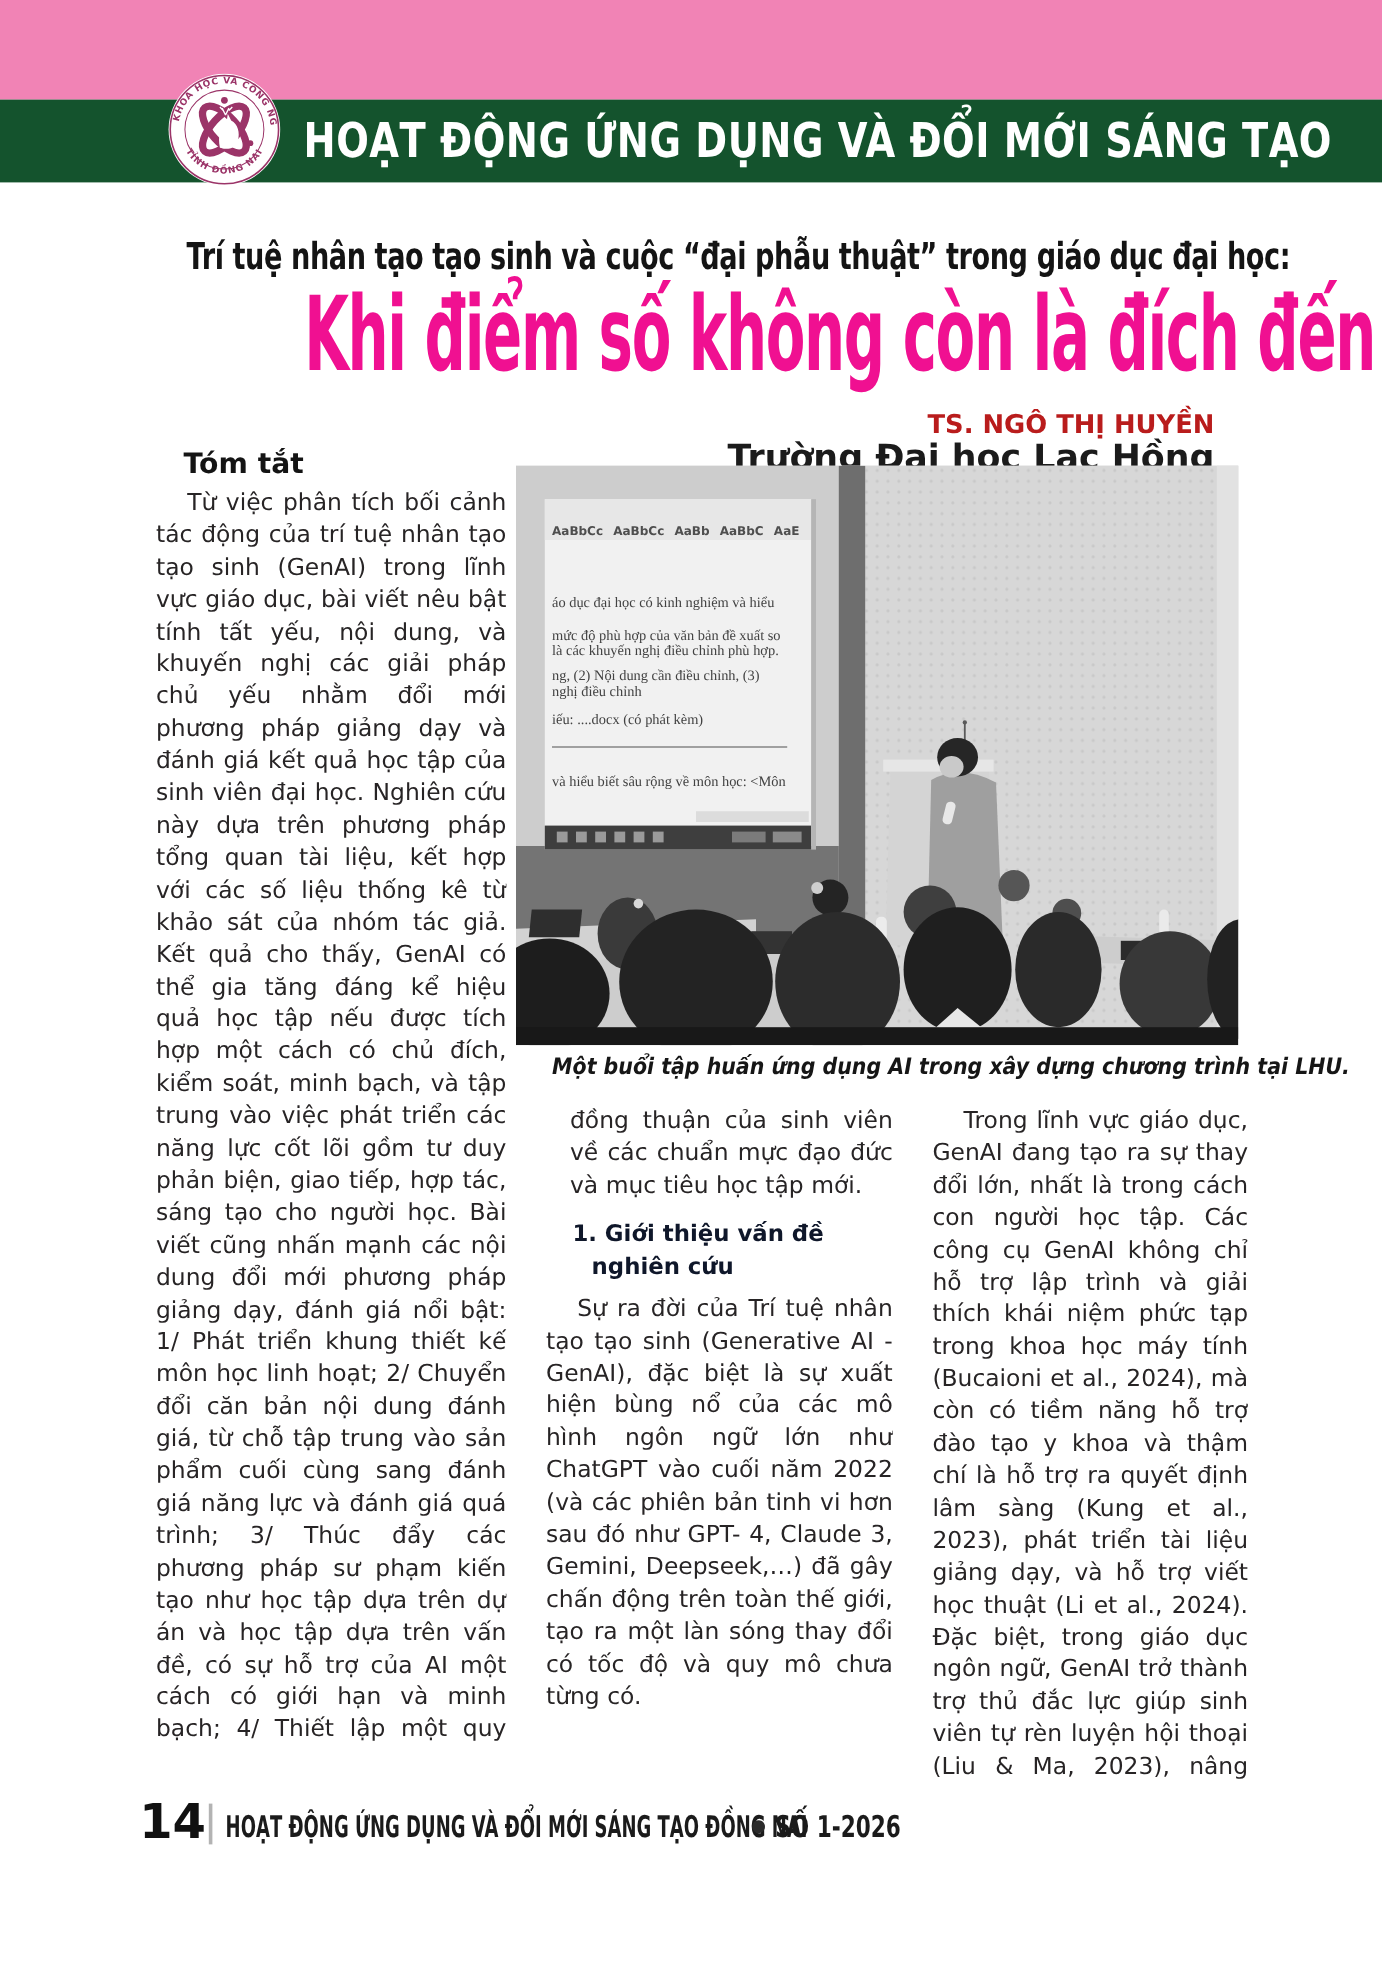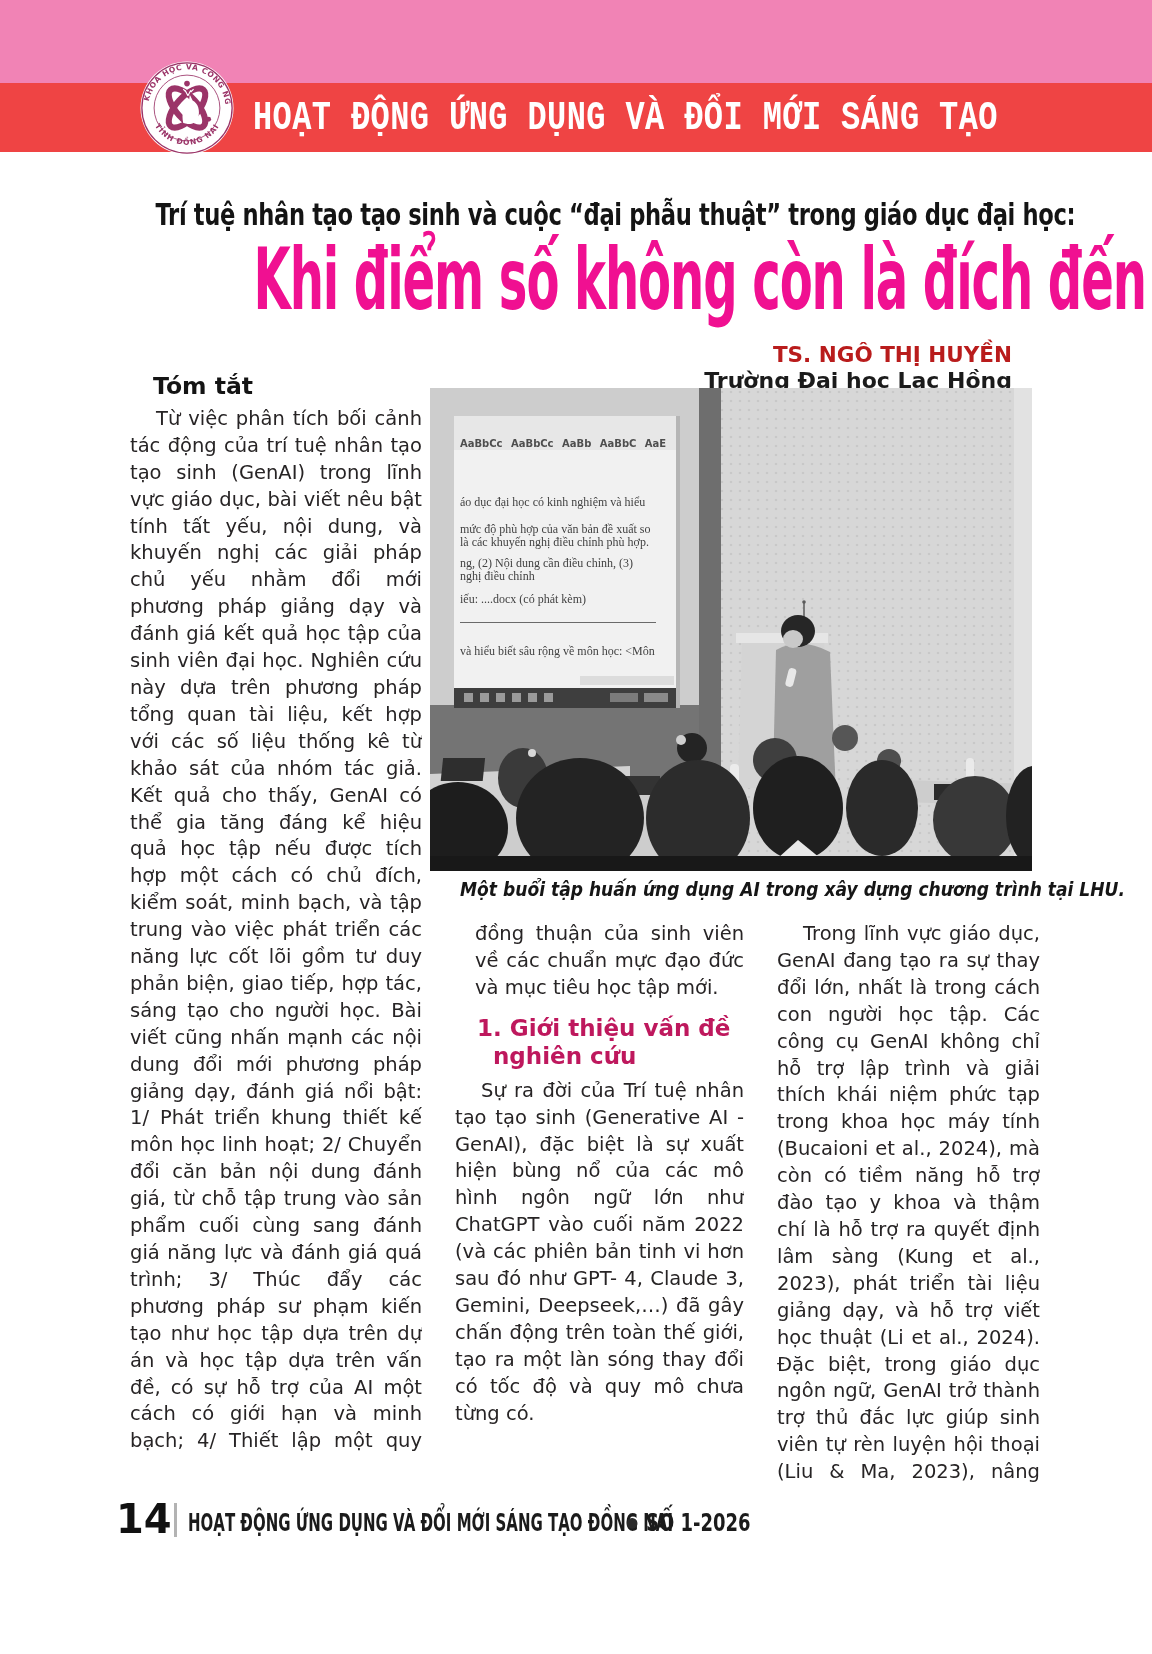--- a/index.html
+++ b/index.html
@@ -14,32 +14,32 @@
               font-size:40px;font-weight:800;letter-spacing:0.5px;}
   .logo{position:absolute;left:140px;top:61px;width:94px;height:94px;z-index:5;}
 
   
   .kicker{position:absolute;left:0;top:196px;width:1152px;text-align:center;white-space:nowrap;
           font-size:31px;font-weight:800;color:#141414;transform:scaleX(0.73);letter-spacing:-0.5px;}
   .main-title{position:absolute;left:0;top:234px;width:1152px;text-align:center;white-space:nowrap;
           font-size:86px;font-weight:800;letter-spacing:-2px;transform:scaleX(0.56);line-height:1.05;}
   .author-block{position:absolute;right:140px;top:342px;text-align:right;line-height:26px;}
   .author-name{font-size:21.5px;font-weight:800;color:#b91c1c;}
-  .author-affiliation{font-size:22px;font-weight:800;color:#1b1b1b;}
+  .author-affiliation{font-size:29px;font-weight:800;color:#1b1b1b;}
 
   
   .col{position:absolute;overflow:hidden;font-size:19.5px;line-height:26.9px;text-align:justify;}
   .col1{left:130px;top:373px;width:292px;height:1078px;}
   .col2{left:455px;top:921px;width:289px;height:560px;}
   .col3{left:777px;top:921px;width:263px;height:562px;}
   .abstract-heading{margin:0 0 6px 0;font-size:23.5px;font-weight:800;text-indent:23px;color:#141414;}
   .para{margin:0;text-indent:26px;}
   .para.cont{text-indent:0;margin-left:20px;}
   .kw-label{font-weight:bold;font-style:italic;}
-  .section-heading{margin:12px 0 8px 0;font-size:23px;font-weight:800;line-height:28px;color:#be185d;
+  .section-heading{margin:12px 0 8px 0;font-size:19px;font-weight:800;line-height:28px;color:#0f172a;
                    white-space:pre-line;margin-left:22px;padding-left:16px;text-indent:-16px;}
 
   
   .photo{position:absolute;left:430px;top:388px;width:602px;height:483px;overflow:hidden;
          filter:grayscale(1);background:#d8d8d8;}
   .photo svg{position:absolute;left:0;top:0;}
   .screen-ribbon{position:absolute;left:30px;top:50px;width:212px;font-size:10px;font-weight:600;
                  color:#4e4e4e;white-space:nowrap;overflow:hidden;word-spacing:5px;}
   .screen-doc{position:absolute;left:30px;top:108px;width:210px;font-family:"Liberation Serif","DejaVu Serif",serif;
               font-size:12px;color:#424242;white-space:nowrap;overflow:hidden;line-height:13px;}
@@ -57,21 +57,21 @@
   .foot-dot{position:absolute;left:626px;top:1514px;font-size:14px;color:#2b2b2b;}
   .foot-issue{position:absolute;left:646px;top:1508px;font-size:25px;font-weight:700;color:#1b1b1b;
               white-space:nowrap;transform:scaleX(0.72);transform-origin:left center;}
 </style>
 </head>
 <body>
 
 <div class="page">
 
   <div class="band-light" style="background:#f183b5;"></div>
-  <div class="band-magenta" style="background:#ef4444;font-family:Liberation Mono, monospace;">
+  <div class="band-magenta" style="background:#14532d;">
     <div class="band-title">HOẠT ĐỘNG ỨNG DỤNG VÀ ĐỔI MỚI SÁNG TẠO</div>
   </div>
 
   <div class="logo">
     <svg width="94" height="94" viewBox="0 0 100 100" xmlns="http://www.w3.org/2000/svg">
       <circle cx="50" cy="50" r="49.5" fill="#ffffff"></circle>
       <circle cx="50" cy="50" r="48" fill="none" stroke="#9b3468" stroke-width="1.4"></circle>
       <circle cx="50" cy="50" r="35" fill="none" stroke="#9b3468" stroke-width="0.9"></circle>
       <defs>
         <path id="arcTop" d="M 9,50 A 41,41 0 1 1 91,50" fill="none"></path>

